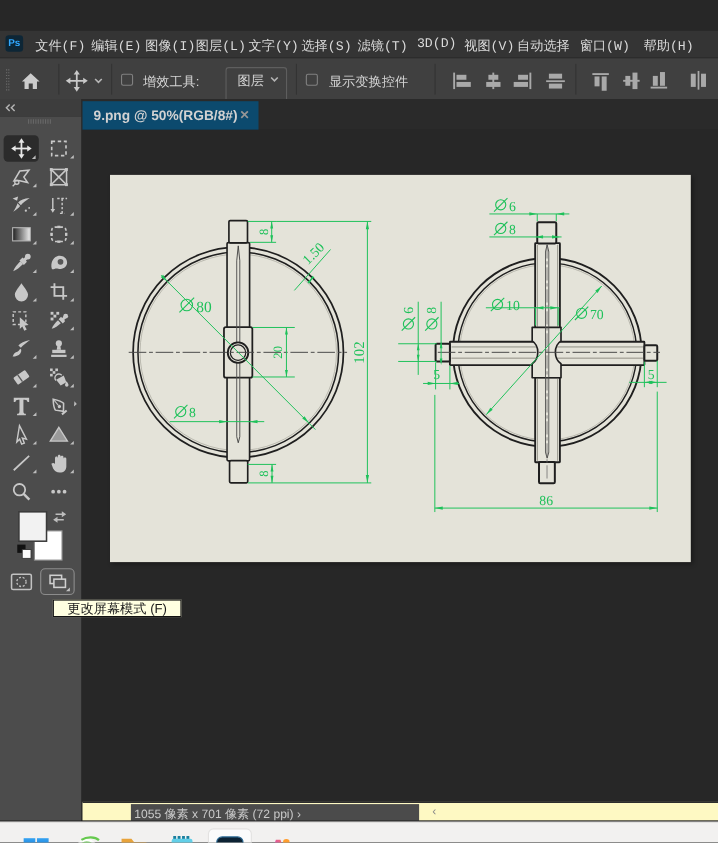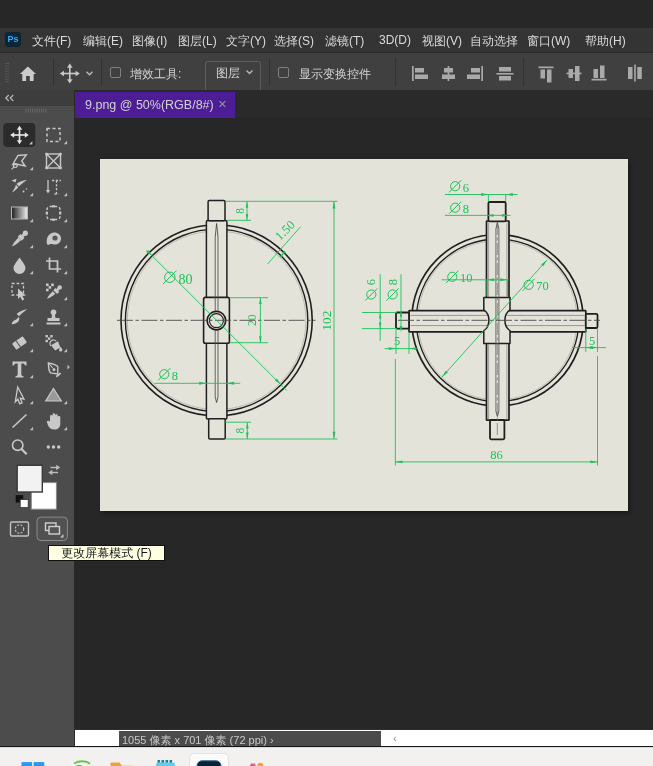--- a/index.html
+++ b/index.html
@@ -4,21 +4,21 @@
 <style>
   * { margin:0; padding:0; box-sizing:border-box; }
   html,body { width:653px; height:766px; overflow:hidden; background:#272727;
     font-family:"Liberation Sans", sans-serif; }
   .abs { position:absolute; }
   #app { position:relative; width:653px; height:766px;margin-top:28px; }
 
   
   #menubar { position:absolute; left:0; top:0; width:653px; height:24px;
     background:#343434; color:#dadada; font-size:12px; }
-  #menubar .mi { position:absolute; top:5px; white-space:nowrap; }
+  #menubar .mi { position:absolute; top:5px; white-space:nowrap;font-family:Liberation Mono, monospace; }
   #pslogo { position:absolute; left:5px; top:4px; width:16px; height:15px;
     background:#0d2636; border-radius:3px; color:#31a8ff; font-size:9px;
     font-weight:bold; text-align:center; line-height:15px; }
 
   
   #optbar { position:absolute; left:0; top:24px; width:653px; height:38px;
     background:#404040; border-top:1px solid #2a2a2a; color:#d4d4d4; font-size:12px; }
   .vsep { position:absolute; top:5px; width:1px; height:28px; background:#333333; }
   .chk { position:absolute; top:14px; width:11px; height:11px;
     border:1px solid #808080; border-radius:2px; background:#404040; }
@@ -31,33 +31,33 @@
     background:#3d3d3d; color:#b0b0b0; }
   #toolcol { position:absolute; left:0; top:78px; width:74px; height:641px;
     background:#4c4c4c; }
   #toolcol-edge { position:absolute; left:74px; top:62px; width:1px; height:657px;
     background:#2a2a2a; }
 
   
   #tabbar { position:absolute; left:75px; top:62px; width:578px; height:28px;
     background:#2a2a2a; }
   #tab { position:absolute; left:0px; top:2px; width:160px; height:26px;
-    background:#4c1d95; color:#d2d2d2; font-size:12.5px; }
+    background:#0c4a6e; color:#d2d2d2; font-size:12.5px;font-weight:bold; }
   #tab span.t { position:absolute; left:10px; top:5.5px; }
   #tab span.x { position:absolute; right:8px; top:6px; color:#969696; font-size:11px; }
 
   
   #canvasarea { position:absolute; left:75px; top:90px; width:578px; height:611px;
     background:#272727; }
   #doc { position:absolute; left:25px; top:41px; width:528px; height:352px;
     background:#e4e3d9; box-shadow:2px 2px 4px rgba(0,0,0,0.35); }
 
   
   #statusbar { position:absolute; left:75px; top:701px; width:578px; height:17px;
-    background:#ffffff; border-top:1px solid #2d2d2d; }
+    background:#fef9c3; border-top:1px solid #2d2d2d; }
   #statbox { position:absolute; left:44px; top:1px; width:262px; height:16px;
     background:#4b4b4b; color:#c9c9c9; font-size:11px; }
   #statbox span { position:absolute; left:3px; top:2px; white-space:nowrap; }
   #statchev { position:absolute; left:318px; top:2px; color:#8a8a8a; font-size:11px; }
   #winedge { position:absolute; left:0; top:718px; width:653px; height:1px; background:#161616; }
 
   
   #taskbar { position:absolute; left:0; top:719px; width:653px; height:47px;
     background:#f2f1f0; border-top:1px solid #dcdbda; }
   .tbdot { position:absolute; top:40px; width:6px; height:3px; border-radius:2px;

